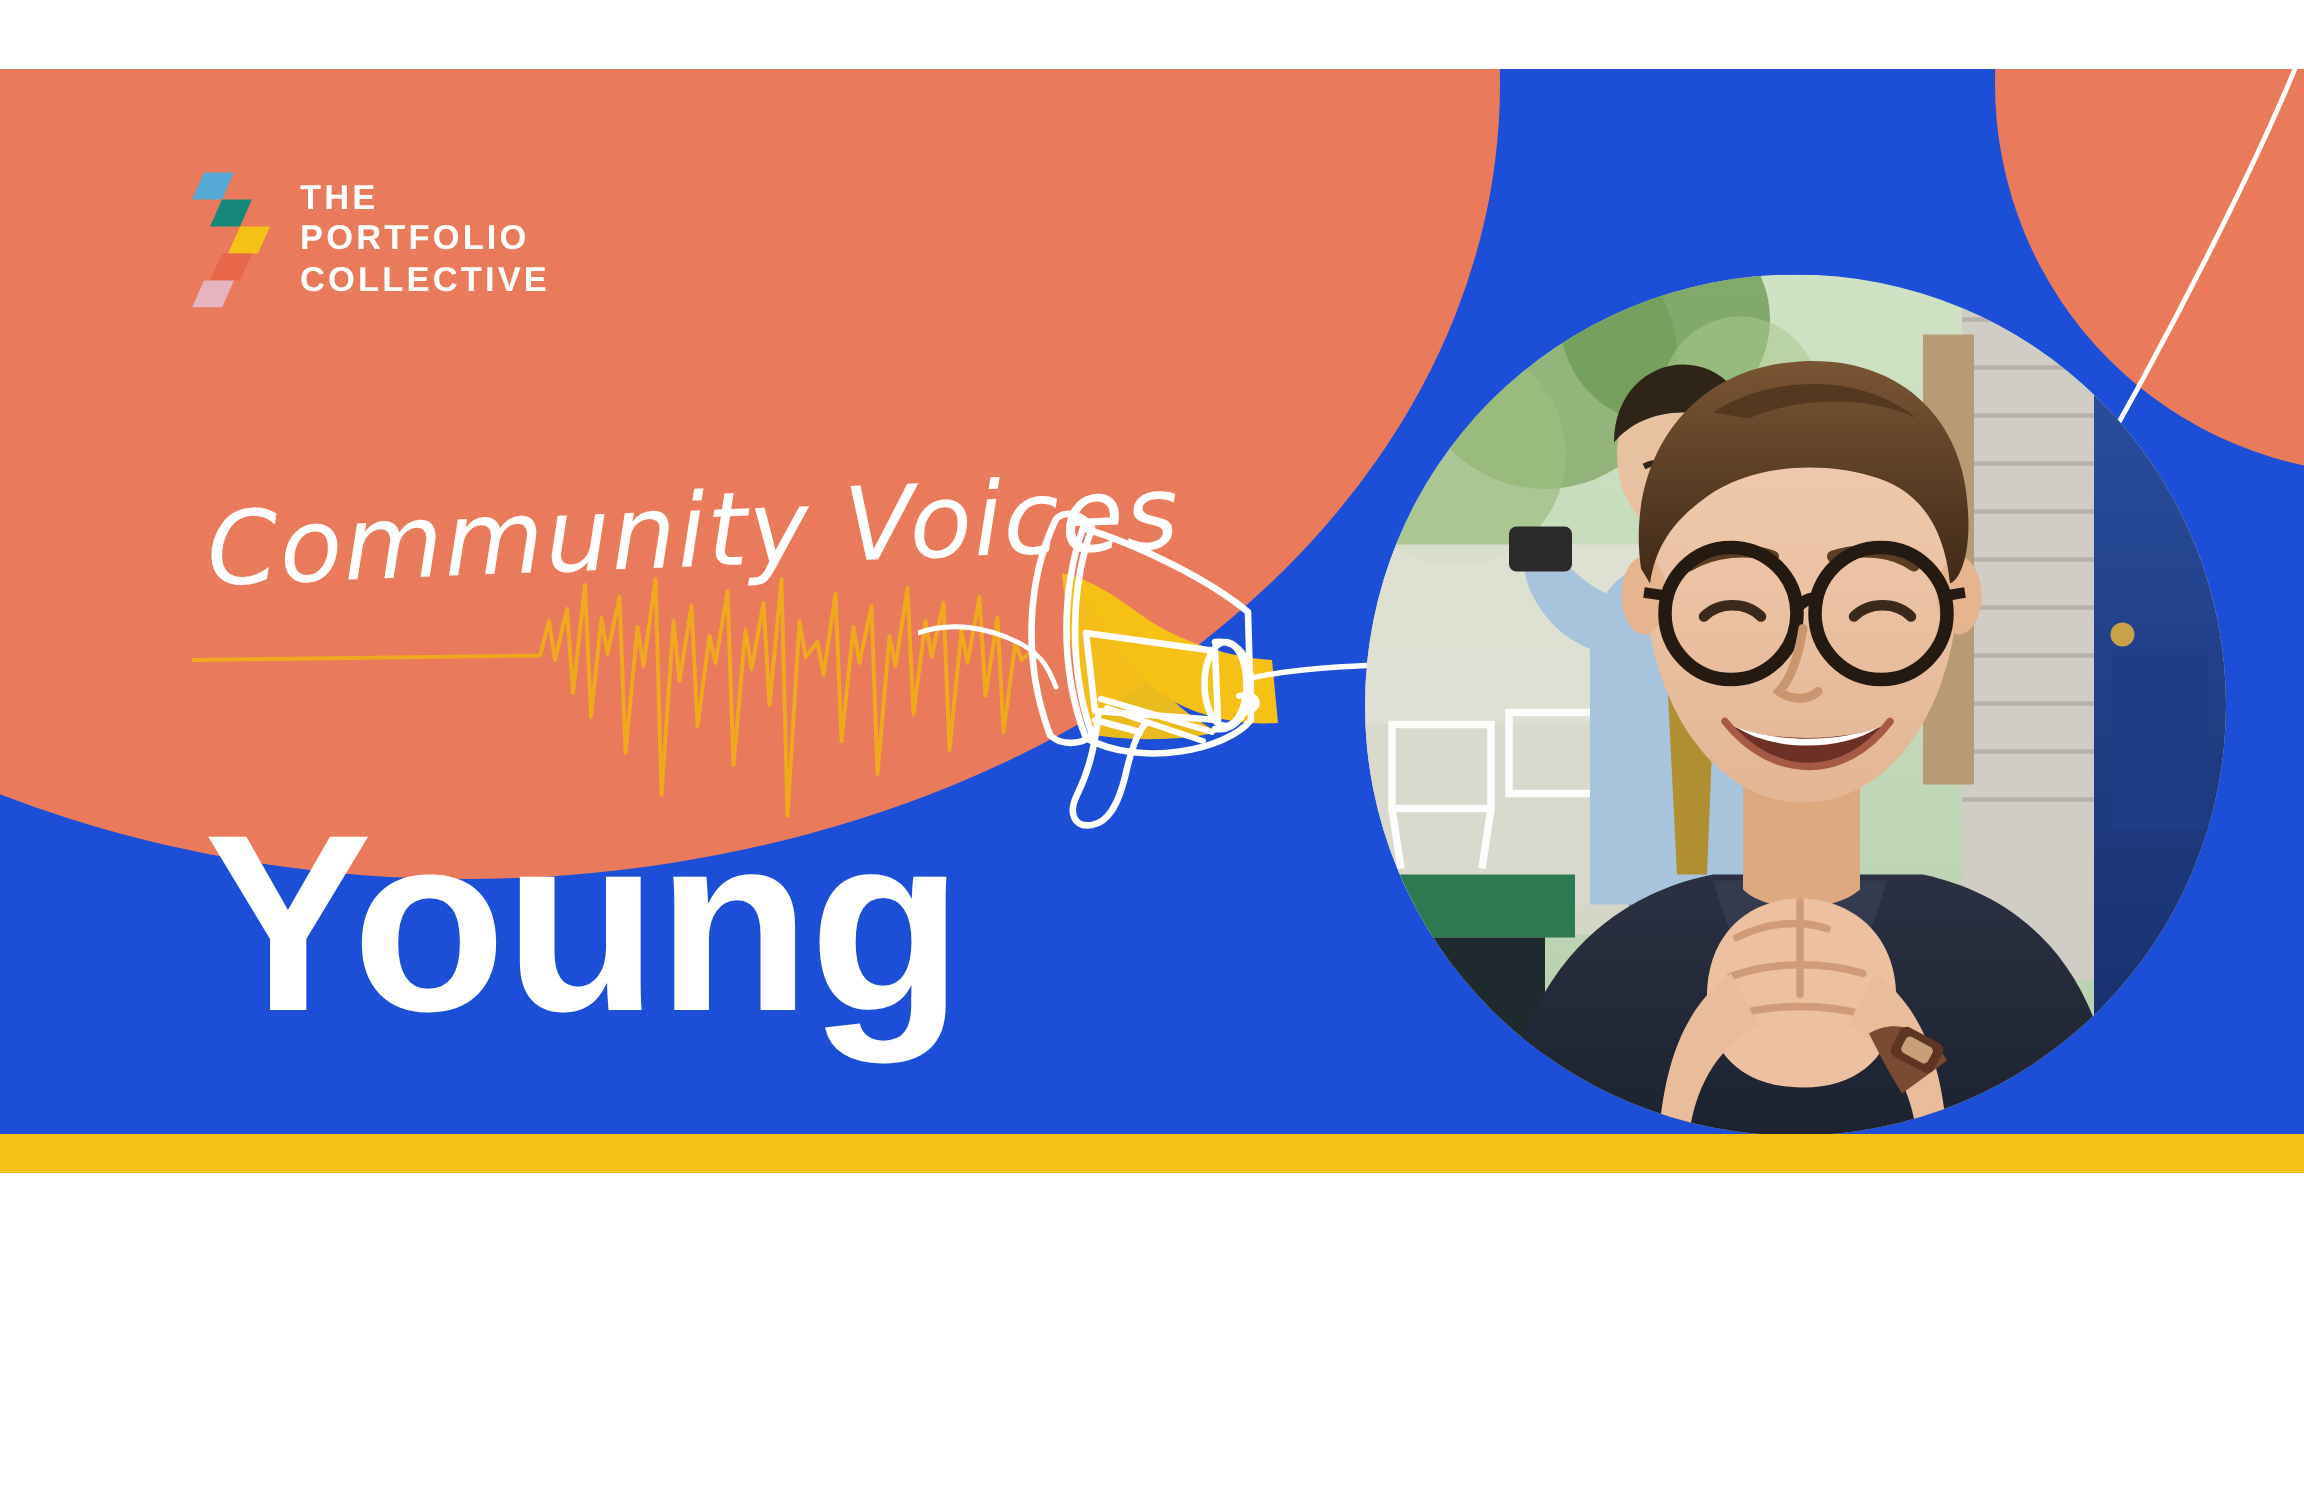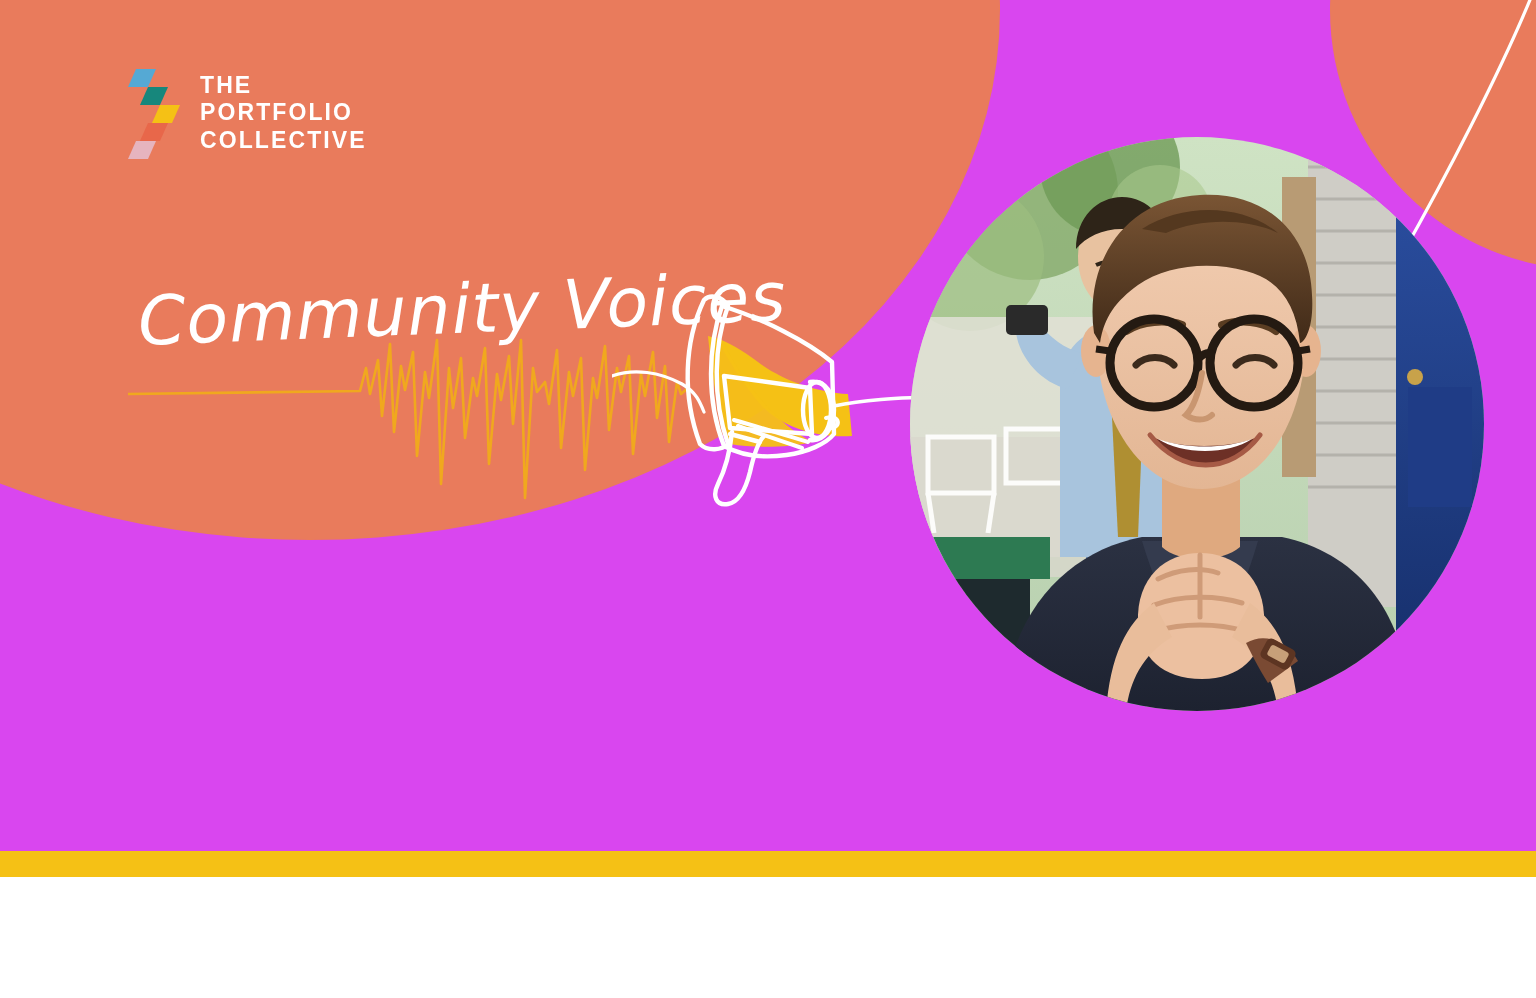--- a/index.html
+++ b/index.html
@@ -3,24 +3,25 @@
 <meta charset="utf-8">
 <style>
   html, body {
     margin: 0;
     padding: 0;
     background: #ffffff;
   }
   #canvas {
     position: relative;
     width: 1536px;
-    height: 877px;
+    height: 736px;
     overflow: hidden;
-    background: #d946ef;
+    background: #1d4ed8;
     font-family: "Liberation Sans", sans-serif;
+    margin-top: 46px;
   }
 
   
   .bg-layer { position: absolute; inset: 0; overflow: hidden; pointer-events: none; }
 
   .blob-topleft {
     position: absolute;
     left: -380px;
     top: -520px;
     width: 1380px;
@@ -231,20 +232,21 @@
 
     <path d="M122,144 C150,152 176,160 196,166" fill="none" stroke="#FFFFFF" stroke-width="4" stroke-linecap="round"></path>
     <path d="M126,150 C148,158 172,166 190,172" fill="none" stroke="#FFFFFF" stroke-width="4" stroke-linecap="round"></path>
 
     <path d="M222,130 C250,124 280,122 340,120" fill="none" stroke="#FFFFFF" stroke-width="3.6" stroke-linecap="round"></path>
 
     <path d="M0,100 C22,92 48,96 70,108 C84,116 88,126 92,136" fill="none" stroke="#FFFFFF" stroke-width="3.2" stroke-linecap="round"></path>
   </svg>
 
   <div class="name-block">
+    <div class="name-line">Young</div>
   </div>
 
   <div class="portrait">
     <svg viewBox="0 0 574 574">
       <defs>
         <linearGradient id="skyG" x1="0" y1="0" x2="0" y2="1">
           <stop offset="0" stop-color="#cfe3c4"></stop>
           <stop offset="1" stop-color="#b7cfae"></stop>
         </linearGradient>
         <linearGradient id="shirtG" x1="0" y1="0" x2="0" y2="1">

